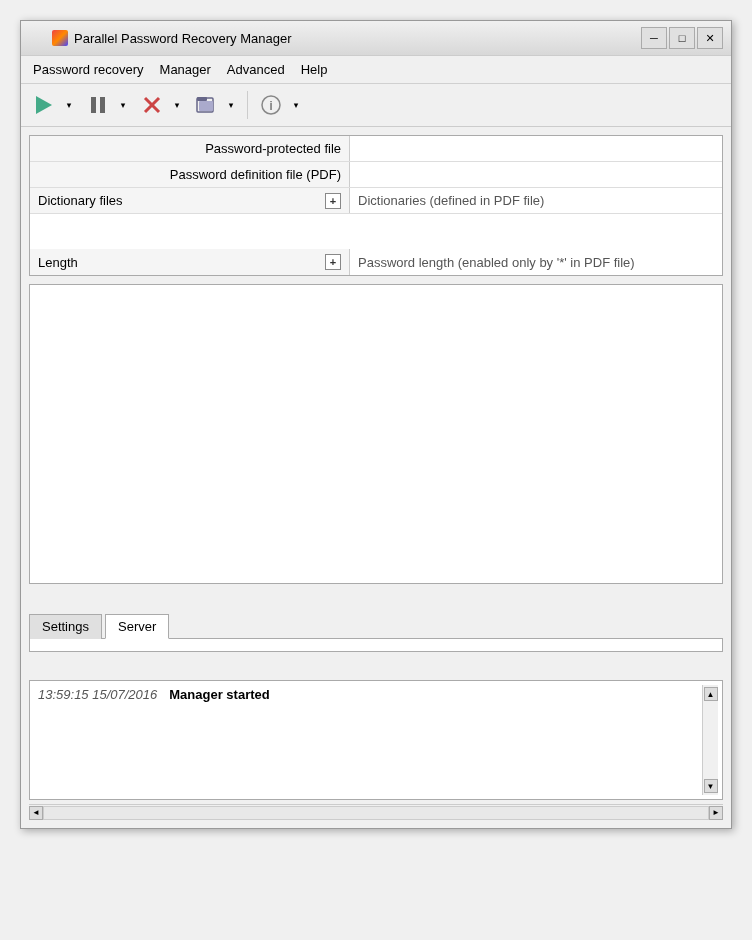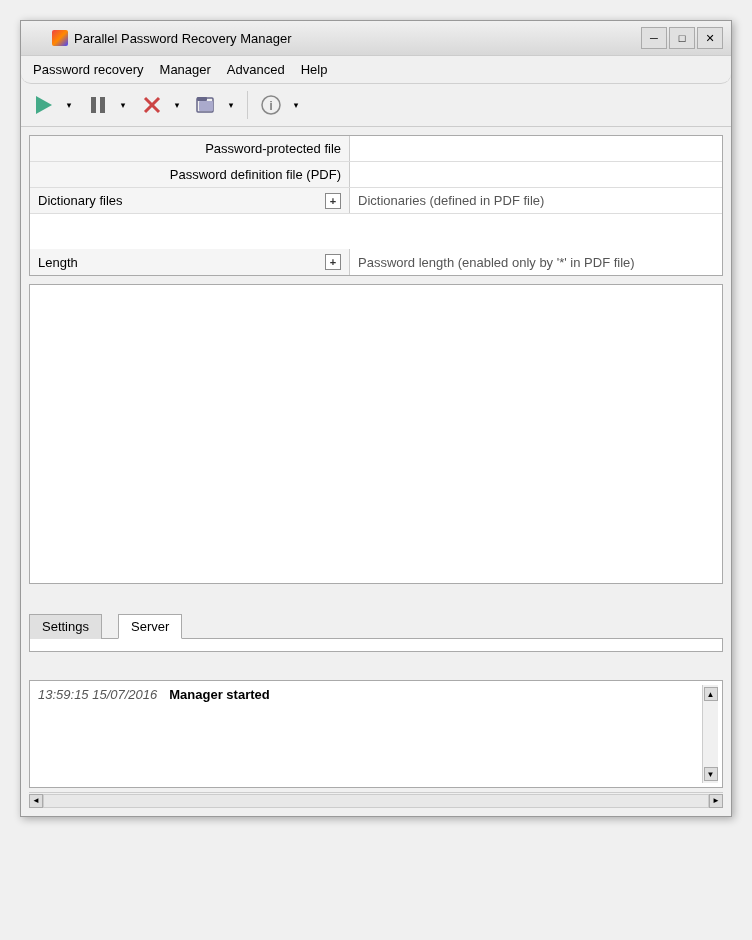--- a/index.html
+++ b/index.html
@@ -62,21 +62,20 @@
       justify-content: center;
       font-size: 11px;
     }
 
     .menu-bar {
       background: #f0f0f0;
       display: flex;
       gap: 0;
       padding: 3px 4px;
       border-bottom: 1px solid #d0d0d0;
-      border-radius: 10px;
     }
 
     .menu-item {
       padding: 3px 8px;
       cursor: pointer;
       color: #000;
     }
 
     .toolbar {
       background: #f0f0f0;
@@ -191,21 +190,21 @@
       height: 300px;
       margin-bottom: 8px;
     }
 
     .tabs-area {
       margin-bottom: 6px;
     }
 
     .tabs {
       display: flex;
-      gap: 16px;
+      gap: 3px;
       margin-top: 30px;
     }
 
     .tab {
       padding: 4px 12px;
       border: 1px solid #aaa;
       border-bottom: none;
       cursor: pointer;
       background: #e0e0e0;
       color: #000;
@@ -239,21 +238,21 @@
     .progress-bar {
       height: 18px;
       border: 1px solid #aaa;
       background: #fff;
       width: 100%;
     }
 
     .log-area {
       border: 1px solid #aaa;
       background: #fff;
-      height: 108px;
+      height: 120px;
       padding: 4px;
       overflow: hidden;
       position: relative;
       display: flex;
       margin-top: 28px;
     }
 
     .log-content {
       flex: 1;
       overflow: hidden;

